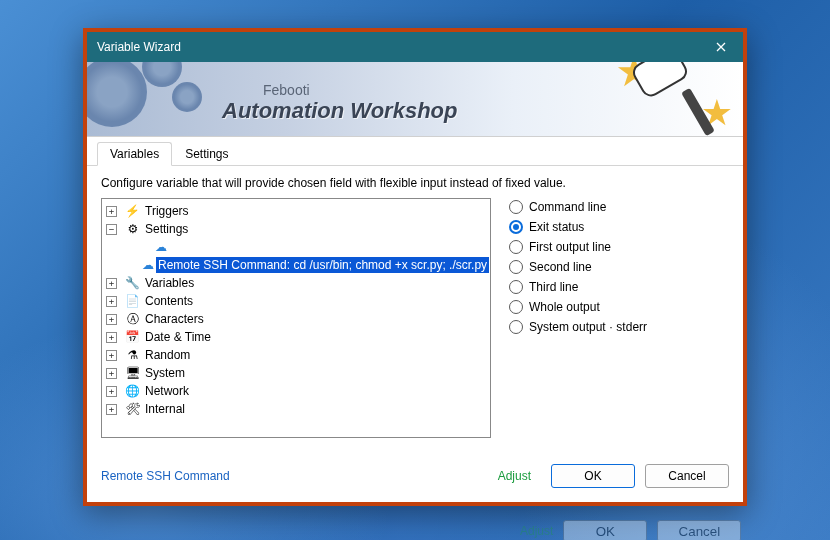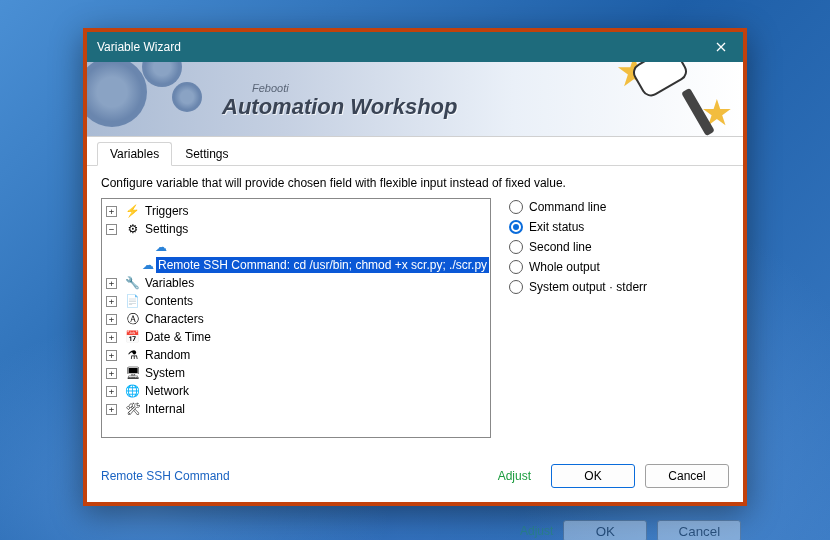--- a/index.html
+++ b/index.html
@@ -98,21 +98,21 @@
   transform: rotate(-30deg);
   right: 10px; top: 45px;
   border-radius: 3px;
 }
 .header-text {
   position: absolute;
   left: 135px;
   top: 20px;
   color: #4a5568;
 }
-.header-sub { font-size: 11px; font-style: italic; color: #5a6577; margin-left: 30px; }
+.header-sub { font-size: 14px; color: #5a6577; margin-left: 41px; }
 .header-main { font-size: 22px; font-weight: bold; font-style: italic; color: #3a4455; text-shadow: 1px 1px 0 rgba(255,255,255,0.7); }
 .tabs {
   display: flex;
   padding: 4px 10px 0 10px;
   background: #fff;
   gap: 0;
   border-bottom: 1px solid #d4d4d4;
 }
 .tab {
   padding: 4px 12px 4px 12px;
@@ -370,21 +370,29 @@
       <div class="radio-row">
         <span class="radio-dot"></span>
         <span>Command line</span>
       </div>
       <div class="radio-row selected">
         <span class="radio-dot"></span>
         <span>Exit status</span>
       </div>
       <div class="radio-row">
         <span class="radio-dot"></span>
+        <span>First output line</span>
+      </div>
+      <div class="radio-row">
+        <span class="radio-dot"></span>
         <span>Second line</span>
+      </div>
+      <div class="radio-row">
+        <span class="radio-dot"></span>
+        <span>Third line</span>
       </div>
       <div class="radio-row">
         <span class="radio-dot"></span>
         <span>Whole output</span>
       </div>
       <div class="radio-row">
         <span class="radio-dot"></span>
         <span>System output · stderr</span>
       </div>
     </div>

